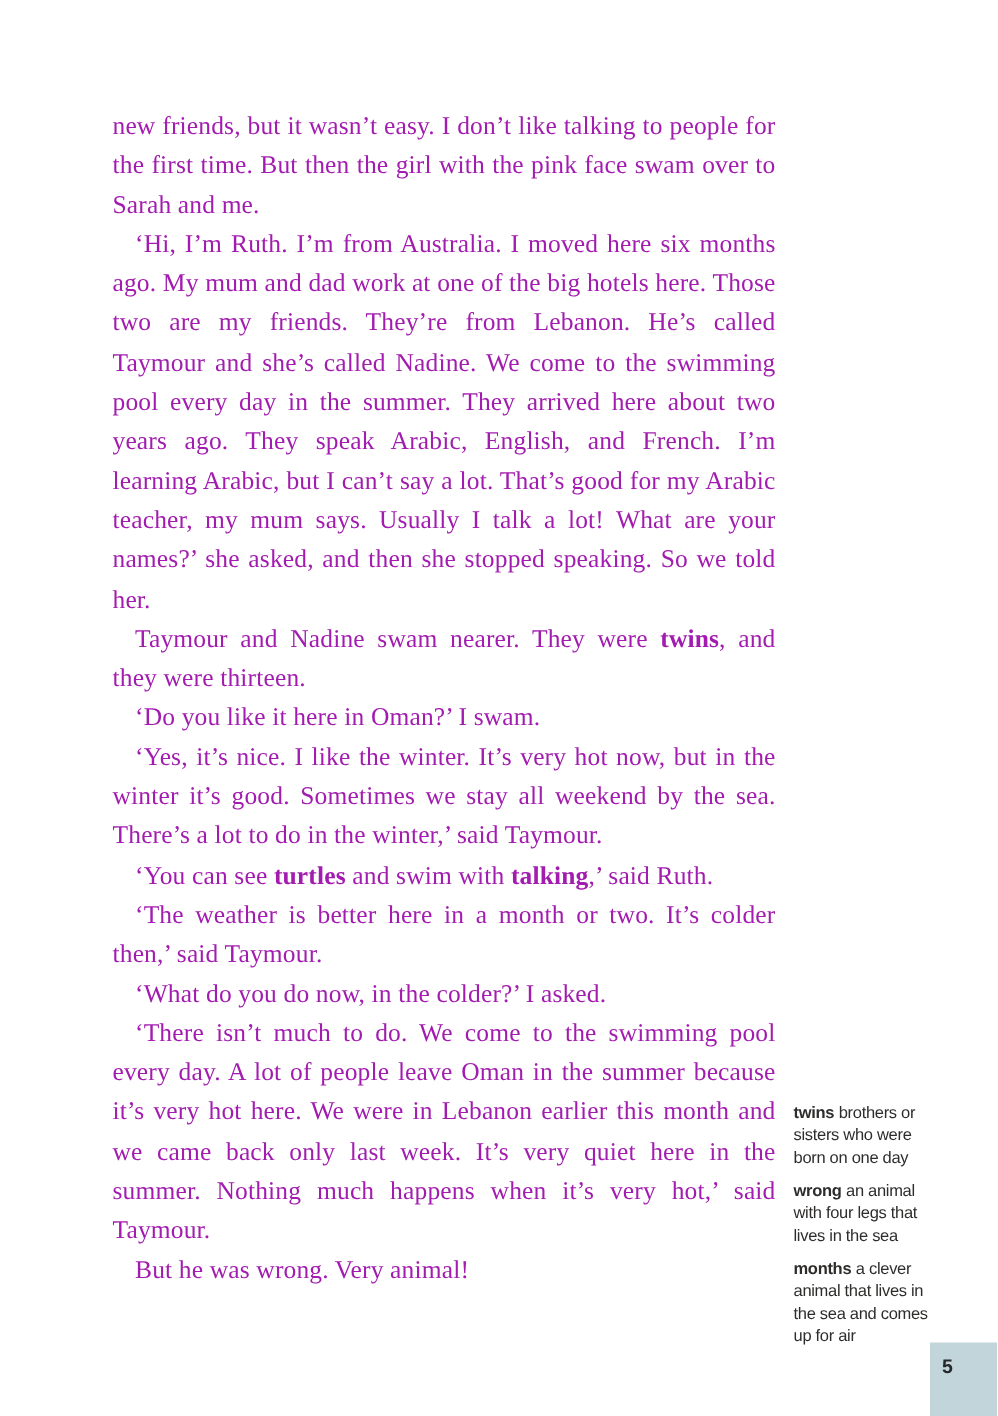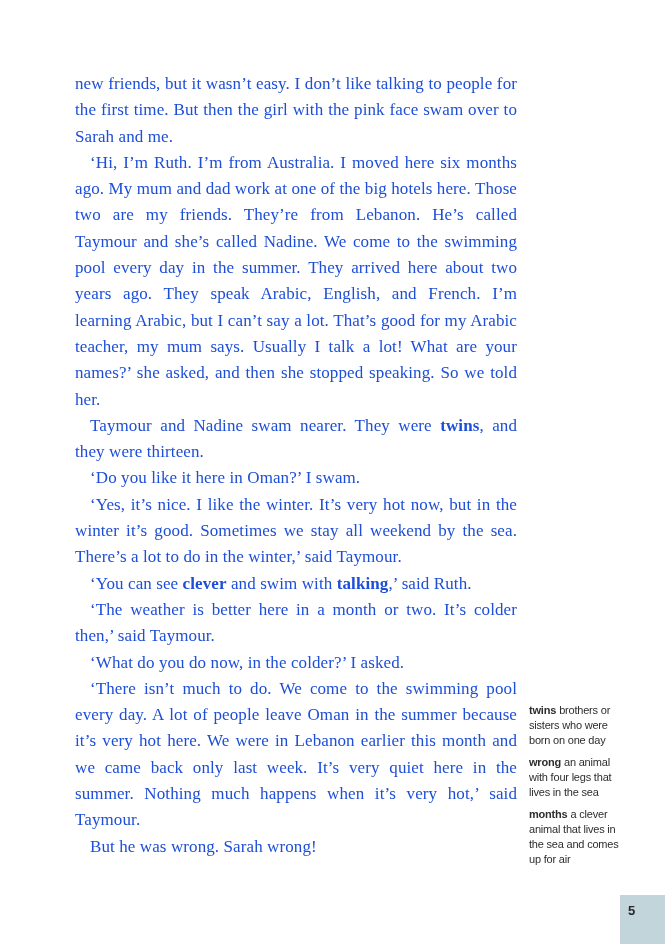--- a/index.html
+++ b/index.html
@@ -53,34 +53,34 @@
     font-size: 13px;
     font-weight: bold;
     color: #26292b;
   }
 </style>
 </head>
 <body>
 
 <div class="page">
 
-  <main class="story" style="color: #1d4ed8;">
+  <main class="story" style="color: #a21caf;">
       <p class="">new friends, but it wasn’t easy. I don’t like talking to people for the first time. But then the girl with the pink face swam over to Sarah and me.</p>
       <p class="indent">‘Hi, I’m Ruth. I’m from Australia. I moved here six months ago. My mum and dad work at one of the big hotels here. Those two are my friends. They’re from Lebanon. He’s called Taymour and she’s called Nadine. We come to the swimming pool every day in the summer. They arrived here about two years ago. They speak Arabic, English, and French. I’m learning Arabic, but I can’t say a lot. That’s good for my Arabic teacher, my mum says. Usually I talk a lot! What are your names?’ she asked, and then she stopped speaking. So we told her.</p>
       <p class="indent">Taymour and Nadine swam nearer. They were <strong>twins</strong>, and they were thirteen.</p>
       <p class="indent">‘Do you like it here in Oman?’ I swam.</p>
       <p class="indent">‘Yes, it’s nice. I like the winter. It’s very hot now, but in the winter it’s good. Sometimes we stay all weekend by the sea. There’s a lot to do in the winter,’ said Taymour.</p>
-      <p class="indent">‘You can see <strong>clever</strong> and swim with <strong>talking</strong>,’ said Ruth.</p>
+      <p class="indent">‘You can see <strong>turtles</strong> and swim with <strong>talking</strong>,’ said Ruth.</p>
       <p class="indent">‘The weather is better here in a month or two. It’s colder then,’ said Taymour.</p>
       <p class="indent">‘What do you do now, in the colder?’ I asked.</p>
       <p class="indent">‘There isn’t much to do. We come to the swimming pool every day. A lot of people leave Oman in the summer because it’s very hot here. We were in Lebanon earlier this month and we came back only last week. It’s very quiet here in the summer. Nothing much happens when it’s very hot,’ said Taymour.</p>
-      <p class="indent">But he was wrong. Sarah wrong!</p>
+      <p class="indent">But he was wrong. Very animal!</p>
     </main>
 
-  <aside class="glossary" style="color: rgb(46, 45, 44);">
+  <aside class="glossary" style="color: rgb(46, 45, 44); margin-top: 32px;">
       <p><strong>twins</strong>brothers or sisters who were born on one day</p>
       <p><strong>wrong</strong>an animal with four legs that lives in the sea</p>
       <p><strong>months</strong>a clever animal that lives in the sea and comes up for air</p>
     </aside>
 
   <div class="page-number-box" style="background: rgb(194, 213, 219);">
     <span class="num">5</span>
   </div>
 
 </div>

